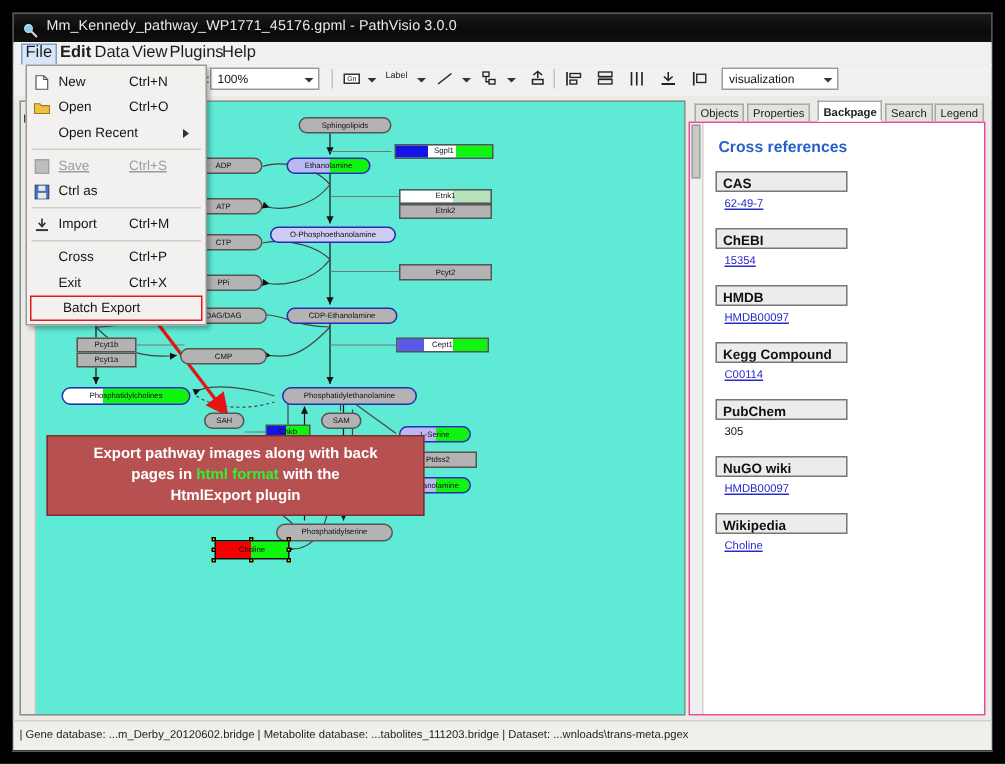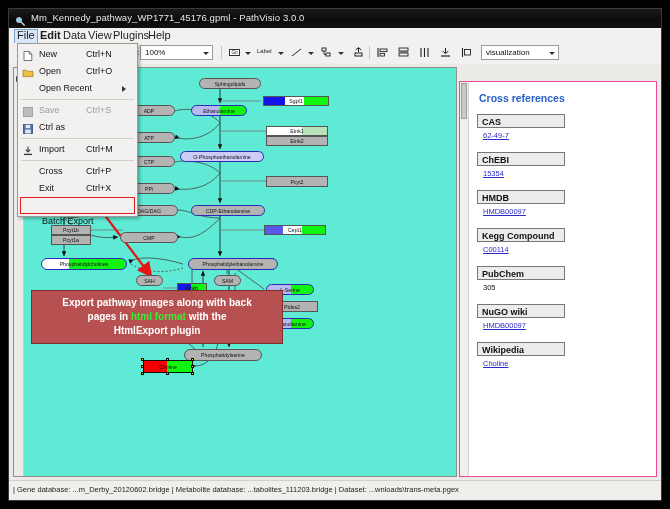--- a/index.html
+++ b/index.html
@@ -84,21 +84,21 @@
   .statusbar .st{position:absolute;left:4px;top:4px;font-size:7.5px;color:#222;white-space:nowrap;}
 
   
   .menupop{position:absolute;left:8px;top:34px;width:119px;background:#f2f1ef;
            border:1px solid #9a9a96;box-shadow:2px 2px 3px rgba(0,0,0,.28);z-index:60;
            padding:2px 0;}
   .mrow{position:relative;height:17px;}
   .mrow .ic{position:absolute;left:4px;top:2px;width:12px;height:12px;}
   .mrow .tx{position:absolute;left:21px;top:3px;font-size:9px;color:#141414;}
   .mrow .ac{position:absolute;left:68px;top:3px;font-size:9px;color:#141414;}
-  .mrow.dis .tx,.mrow.dis .ac{color:#9d9d9d;}
+  .mrow.dis .tx,.mrow.dis .ac{color:#9d9d9d;text-decoration:underline;}
   .mrow .sub{position:absolute;left:104px;top:6px;width:0;height:0;
      border-top:3px solid transparent;border-bottom:3px solid transparent;border-left:4px solid #333;}
   .msep{height:1px;background:#cfcfcb;margin:2px 3px;}
   .mrow.hl{border:1px solid #e01b1b;box-sizing:border-box;margin:0 2px;width:115px;}
 
   
   .pw{position:absolute;left:9px;top:0;right:0;bottom:0;}
   .node{position:absolute;box-sizing:border-box;font-size:5.2px;color:#111;
         text-align:center;white-space:nowrap;overflow:hidden;
         display:flex;align-items:center;justify-content:center;}
@@ -412,20 +412,27 @@
             <div>
               <span>Export pathway images along with back</span><br>
               <span>pages in </span><span class="grn">html format</span><span> with the</span><br>
               <span>HtmlExport plugin</span>
             </div>
           </div>
         </div>
       </div>
 
       <div class="rightWrap">
+        <div class="tabstrip">
+          <span class="tab" style="left:4px;">Objects</span>
+          <span class="tab" style="left:39px;">Properties</span>
+          <span class="tab active" style="left:86px;">Backpage</span>
+          <span class="tab" style="left:131px;">Search</span>
+          <span class="tab" style="left:164px;">Legend</span>
+        </div>
 
         <div class="bp">
           <div class="bp-scroll">
             <i class="thumb"></i>
           </div>
           <div class="bp-inner">
             <div class="xref-title">Cross references</div>
 
             <div class="xref-hdr">CAS</div>
             <a class="xref-val">62-49-7</a>
@@ -529,18 +536,18 @@
         <span class="tx">Cross</span>
         <span class="ac">Ctrl+P</span>
       </div>
 
       <div class="mrow">
         <span class="tx">Exit</span>
         <span class="ac">Ctrl+X</span>
       </div>
 
       <div class="mrow hl">
-        <span class="tx" style="top:18px;">Batch Export</span>
+        <span class="tx" style="top:2px;">Batch Export</span>
       </div>
     </div>
 
   </div>
 </div>
 
 </body></html>

